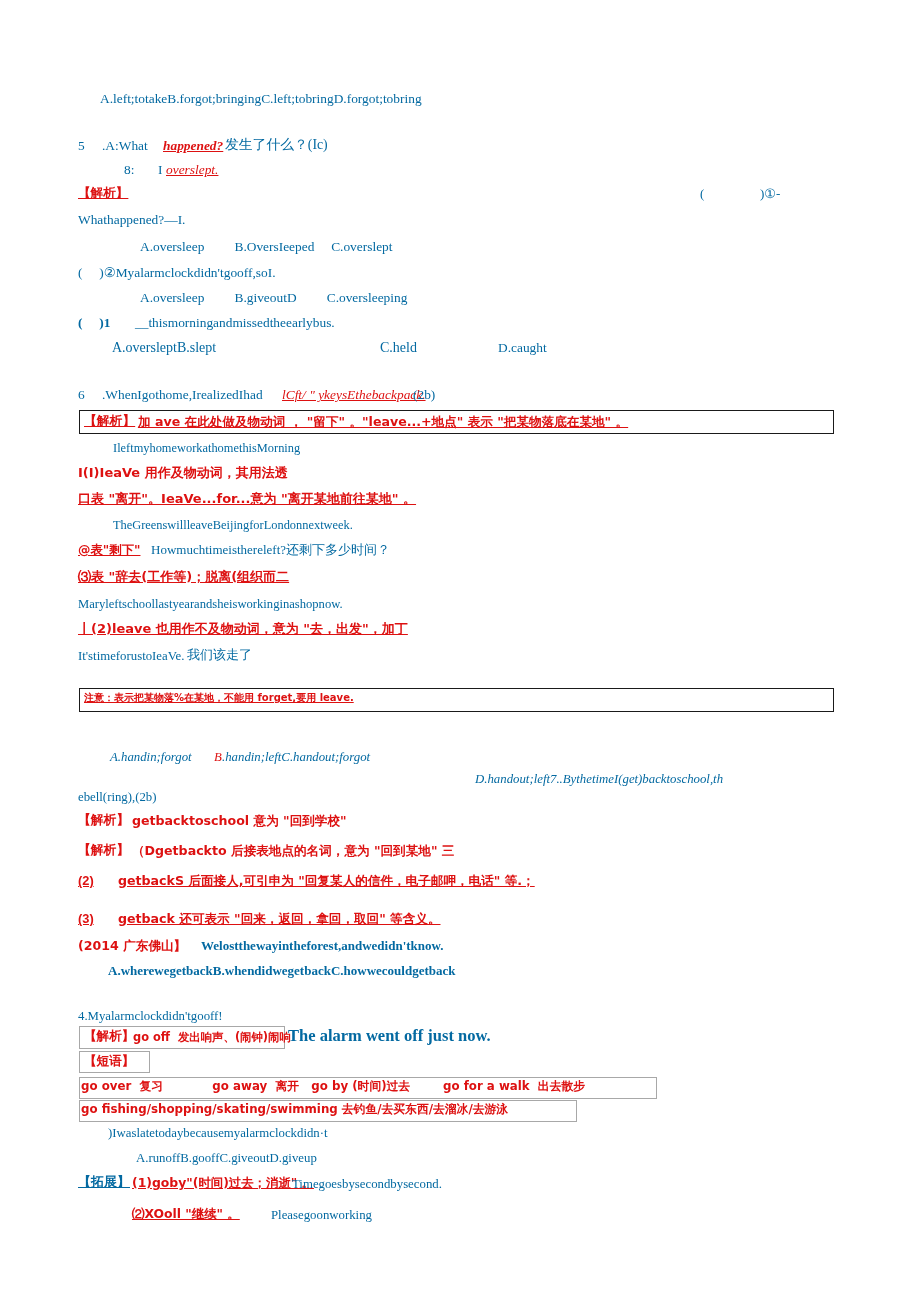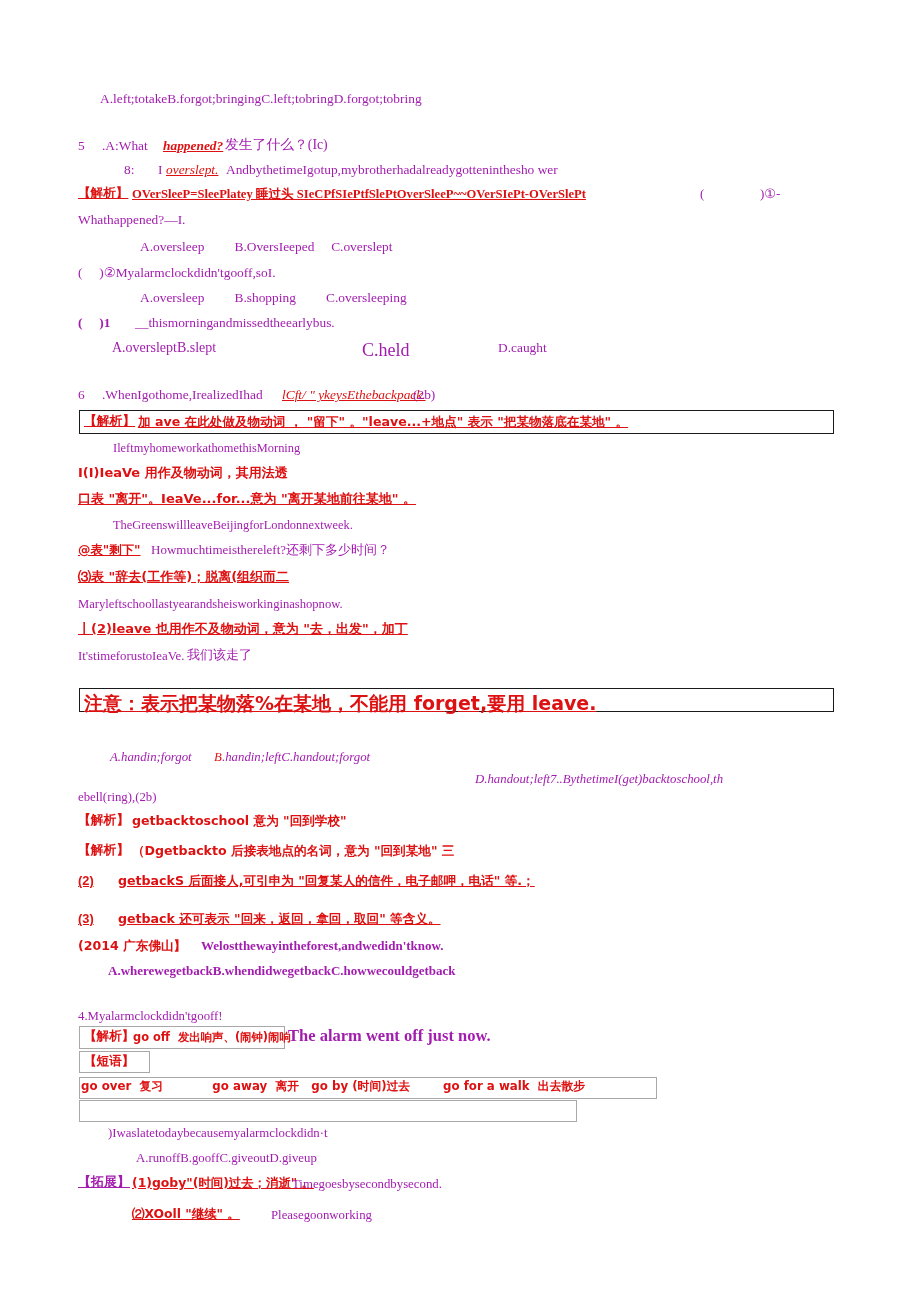--- a/index.html
+++ b/index.html
@@ -24,21 +24,21 @@
   
   .ln {
     position: absolute;
     white-space: pre;
     line-height: 1.15;
     font-size: 13.2px;
   }
   .serif   { font-family: "Liberation Serif", "DejaVu Serif", serif; }
   .sans    { font-family: "Liberation Sans", "DejaVu Sans", sans-serif; }
   .red     { color: #dd1111; }
-  .black   { color: #a21caf; }
+  .black   { color: #0369a1; }
   .b       { font-weight: bold; }
   .i       { font-style: italic; }
   .u       { text-decoration: underline; }
 
   
   .bar {
     position: absolute;
     box-sizing: border-box;
     border: 1px solid #1a1a1a;
     background: #ffffff;
@@ -67,38 +67,36 @@
   <div class="ln serif black" style="left:100px; top:91px; font-size:13.4px;">A.left;totakeB.forgot;bringingC.left;tobringD.forgot;tobring</div>
 
   <div class="ln serif black" style="left:78px; top:138px; font-size:13.4px;">5</div>
   <div class="ln serif black" style="left:102px; top:138px; font-size:13.4px;">.A:What</div>
   <div class="ln serif red i u b" style="left:163px; top:138px; font-size:13.4px;text-decoration:underline;">happened?</div>
   <div class="ln serif black" style="left:225px; top:137px; font-size:13.8px;">发生了什么？(Ic)</div>
 
   <div class="ln serif black" style="left:124px; top:162px; font-size:13.4px;">8:</div>
   <div class="ln serif black" style="left:158px; top:162px; font-size:13.4px;">I</div>
   <div class="ln serif red i u" style="left:166px; top:162px; font-size:13.4px;">overslept.</div>
-  <div class="ln serif black" style="left:226px; top:162px; font-size:13.4px;">AndbythetimeIgotup,mybrotherhadalreadygotteninthesho wer</div>
 
   <div class="ln sans red b u" style="left:78px; top:186px; font-size:12.6px;">【解析】</div>
-  <div class="ln serif red b u" style="left:132px; top:187px; font-size:12.6px;">OVerSleeP=SleePlatey 睡过头 SIeCPfSIePtfSlePtOverSleeP~~OVerSIePt-OVerSlePt</div>
   <div class="ln serif black" style="left:700px; top:187px; font-size:13px;">(</div>
   <div class="ln serif black" style="left:760px; top:187px; font-size:13px;">)①-</div>
 
   <div class="ln serif black" style="left:78px; top:212px; font-size:13.4px;text-align:right;">Whathappened?—I.</div>
 
   <div class="ln serif black" style="left:140px; top:239px; font-size:13.4px;">A.oversleep         B.OversIeeped     C.overslept</div>
 
   <div class="ln serif black" style="left:78px; top:265px; font-size:13.4px;">(     )②Myalarmclockdidn'tgooff,soI.</div>
-  <div class="ln serif black" style="left:140px; top:290px; font-size:13.4px;">A.oversleep         B.shopping         C.oversleeping</div>
+  <div class="ln serif black" style="left:140px; top:290px; font-size:13.4px;">A.oversleep         B.giveoutD         C.oversleeping</div>
 
   <div class="ln serif black b" style="left:78px; top:315px; font-size:13.4px;">(     )1</div>
   <div class="ln serif black" style="left:135px; top:315px; font-size:13.4px;">__thismorningandmissedtheearlybus.</div>
   <div class="ln serif black" style="left:112px; top:340px; font-size:14px;">A.oversleptB.slept</div>
-  <div class="ln serif black" style="left:362px; top:340px; font-size:18px;">C.held</div>
+  <div class="ln serif black" style="left:380px; top:340px; font-size:14px;">C.held</div>
   <div class="ln serif black" style="left:498px; top:340px; font-size:13.4px;">D.caught</div>
 
   <div class="ln serif black" style="left:78px; top:387px; font-size:13.4px;">6</div>
   <div class="ln serif black" style="left:102px; top:387px; font-size:13.4px;">.WhenIgothome,IrealizedIhad</div>
   <div class="ln serif red i u" style="left:282px; top:387px; font-size:13.4px;">lCft/ " ykeysEthebackpack.</div>
   <div class="ln serif black" style="left:413px; top:387px; font-size:13.4px;">(2b)</div>
 
   <div class="bar" style="left:79px; top:410px; width:755px; height:24px;"></div>
   <div class="barin sans" style="left:84px; top:413px; font-size:12.8px;">【解析】</div>
   <div class="barin cn" style="left:138px; top:414px; font-size:12.6px;">加 ave 在此处做及物动词 ， "留下" 。"leave...+地点" 表示 "把某物落底在某地" 。</div>
@@ -117,21 +115,21 @@
   <div class="ln cn red b u" style="left:78px; top:570px; font-size:13px;">⑶表 "辞去(工作等)；脱离(组织而二</div>
 
   <div class="ln serif black" style="left:78px; top:597px; font-size:12.6px;">Maryleftschoollastyearandsheisworkinginashopnow.</div>
 
   <div class="ln cn red b u" style="left:78px; top:622px; font-size:13px;">丨(2)leave 也用作不及物动词，意为 "去，出发"，加丁</div>
 
   <div class="ln serif black" style="left:78px; top:649px; font-size:12.8px;">It'stimeforustoIeaVe.</div>
   <div class="ln cn black" style="left:187px; top:648px; font-size:13px;">我们该走了</div>
 
   <div class="bar" style="left:79px; top:688px; width:755px; height:24px;"></div>
-  <div class="barin cn" style="left:84px; top:691px; font-size:19px;text-decoration:underline;">注意：表示把某物落%在某地，不能用 forget,要用 leave.</div>
+  <div class="barin cn" style="left:84px; top:691px; font-size:10px;text-decoration:underline;">注意：表示把某物落%在某地，不能用 forget,要用 leave.</div>
 
   <div class="ln serif black i" style="left:110px; top:750px; font-size:12.8px;">A.handin;forgot</div>
   <div class="ln serif red i" style="left:214px; top:750px; font-size:12.8px;">B</div>
   <div class="ln serif black i" style="left:222px; top:750px; font-size:12.8px;">.handin;leftC.handout;forgot</div>
   <div class="ln serif black i" style="left:475px; top:772px; font-size:12.8px;">D.handout;left7..BythetimeI(get)backtoschool,th</div>
   <div class="ln serif black" style="left:78px; top:790px; font-size:12.8px;">ebell(ring),(2b)</div>
 
   <div class="ln sans red b" style="left:78px; top:813px; font-size:12.8px;">【解析】</div>
   <div class="ln cn red b" style="left:132px; top:814px; font-size:12.6px;">getbacktoschool 意为 "回到学校"</div>
 
@@ -155,20 +153,21 @@
   <div class="ln cn red b" style="left:133px; top:1031px; font-size:11.4px;">go off  发出响声、(闹钟)闹响</div>
   <div class="ln serif black b" style="left:288px; top:1027px; font-size:16.5px;">The alarm went off just now.</div>
 
   <div class="gbox" style="left:79px; top:1051px; width:71px; height:22px;"></div>
   <div class="ln sans red b" style="left:84px; top:1054px; font-size:12.6px;">【短语】</div>
 
   <div class="gbox" style="left:79px; top:1077px; width:578px; height:22px;"></div>
   <div class="ln cn red b" style="left:81px; top:1080px; font-size:11.8px;">go over  复习            go away  离开   go by (时间)过去        go for a walk  出去散步</div>
 
   <div class="gbox" style="left:79px; top:1100px; width:498px; height:22px;"></div>
+  <div class="ln cn red b" style="left:81px; top:1103px; font-size:11.8px;">go fishing/shopping/skating/swimming 去钓鱼/去买东西/去溜冰/去游泳</div>
 
   <div class="ln serif black" style="left:108px; top:1126px; font-size:12.8px;">)Iwaslatetodaybecausemyalarmclockdidn·t</div>
   <div class="ln serif black" style="left:136px; top:1151px; font-size:12.8px;">A.runoffB.gooffC.giveoutD.giveup</div>
 
   <div class="ln sans black b u" style="left:78px; top:1175px; font-size:13px;">【拓展】</div>
   <div class="ln cn red b u" style="left:132px; top:1176px; font-size:12.4px;">(1)goby"(时间)过去；消逝" 。</div>
   <div class="ln serif black" style="left:292px; top:1177px; font-size:12.8px;">Timegoesbysecondbysecond.</div>
 
   <div class="ln cn red b u" style="left:132px; top:1207px; font-size:12.4px;">⑵XOoll "继续" 。</div>
   <div class="ln serif black" style="left:271px; top:1208px; font-size:12.8px;">Pleasegoonworking</div>

